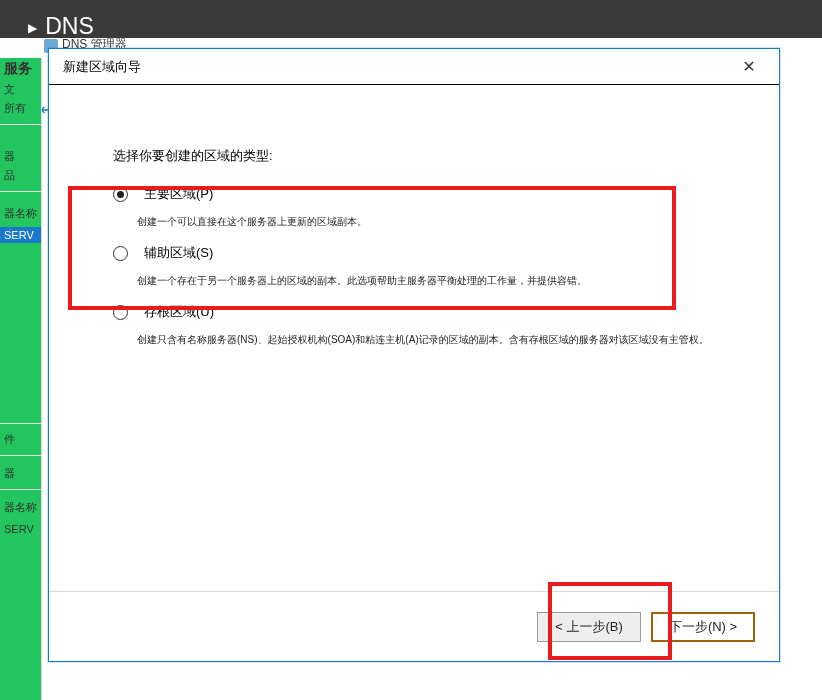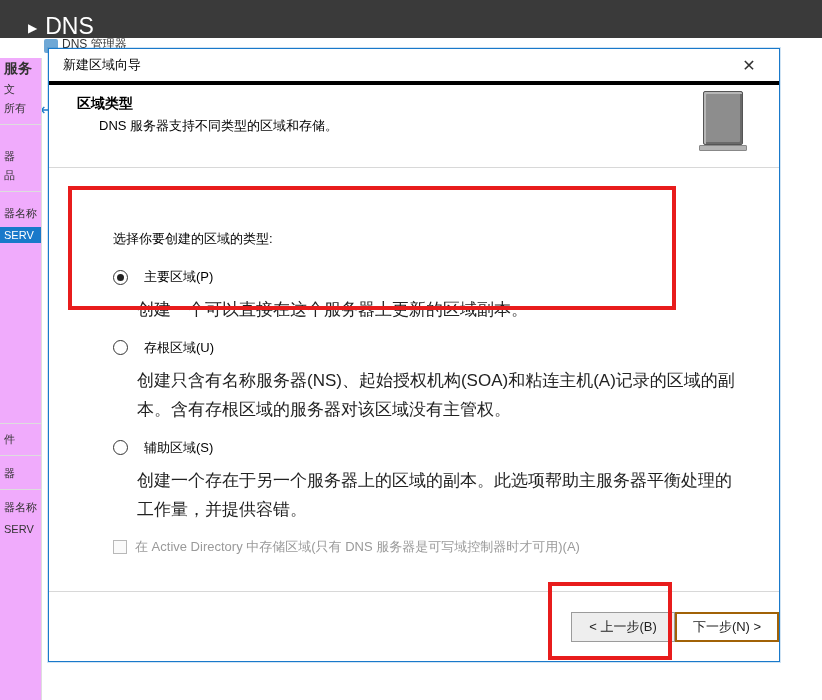--- a/index.html
+++ b/index.html
@@ -31,21 +31,21 @@
       color: #333;
       display: flex; align-items: flex-end; gap: 4px;
     }
     .bg-mgr-title .mgr-icon {
       width: 14px; height: 14px; background: #6fa8d6; display:inline-block;
       border-radius: 2px;
     }
     .bg-left-strip {
       position: absolute;
       left: 0; top: 58px; bottom: 0; width: 42px;
-      background: #f0abfc;
+      background: #22c55e;
       border-right: 1px solid #ddd;
       font-size: 11px;
       color: #333;
       overflow: hidden;
     }
     .bg-left-strip div { padding: 2px 4px; white-space: nowrap; }
     .bg-left-strip .sel { background: #1979ca; color: #fff; }
     .bg-left-strip .hr { border-top: 1px solid #ddd; height:1px; padding:0; margin:6px 0;}
     .bg-arrows {
       position: absolute;
@@ -59,21 +59,21 @@
       width: 732px; height: 614px;
       background: #fff;
       border: 1px solid #1979ca;
       box-shadow: 0 0 0 1px rgba(25,121,202,.2);
     }
     .dlg-titlebar {
       height: 36px;
       display: flex; align-items: center;
       padding: 0 10px 0 14px;
       font-size: 13px;
-      border-bottom: 4px solid #000000;
+      border-bottom: 1px solid #000000;
     }
     .dlg-titlebar .title { flex: 1; }
     .dlg-close {
       width: 40px; height: 28px;
       display: flex; align-items: center; justify-content: center;
       font-size: 16px; color: #333;
       background: transparent;
       border: none;
       cursor: default;
     }
@@ -112,39 +112,39 @@
     .radio-row { display: flex; align-items: center; gap: 16px; font-size: 13px; }
     .radio {
       width: 15px; height: 15px; border: 1px solid #333; border-radius: 50%;
       display: inline-flex; align-items: center; justify-content: center;
       background: #fff;
     }
     .radio.checked::after {
       content: ""; width: 7px; height: 7px; border-radius: 50%; background: #222;
     }
     .option-desc {
-      font-size: 17px; margin: 10px 8px 0 24px; line-height: 1.7; color: #222;
+      font-size: 10px; margin: 10px 8px 0 24px; line-height: 1.7; color: #222;
     }
 
     .checkbox-row {
       display: flex; align-items: center; gap: 8px;
       color: #9a9a9a; font-size: 13px;
       margin-left: 22px; margin-top: 14px;
     }
     .checkbox {
       width: 14px; height: 14px; border: 1px solid #b8b8b8; background: #fafafa;
     }
 
     .dlg-footer {
       position: absolute;
       left: 0; right: 0; bottom: 0;
       height: 70px;
       border-top: 1px solid #d8d8d8;
       display: flex; align-items: center; justify-content: flex-end;
-      
+      padding-right: 24px; gap: 10px;
       background: #fff;
     }
     .btn {
       min-width: 104px; height: 30px;
       border: 1px solid #9b9b9b;
       background: #eee;
       font-size: 13px; color: #222;
       display: inline-flex; align-items: center; justify-content: center;
       padding: 0 14px;
     }
@@ -192,62 +192,48 @@
 </div>
 
 <div class="dialog">
   <div class="dlg-titlebar">
     <span class="title">新建区域向导</span>
     <button class="dlg-close">
       <span>✕</span>
     </button>
   </div>
 
-  <div class="dlg-header">
-    <div class="txt">
-      <div class="h-title">区域类型</div>
-      <div class="h-sub">DNS 服务器支持不同类型的区域和存储。</div>
-    </div>
-    <div class="server-icon">
-      <div class="body"></div>
-      <div class="foot"></div>
-    </div>
-  </div>
 
   <div class="dlg-body">
     <div class="select-label">选择你要创建的区域的类型:</div>
 
     <div class="option-block">
       <div class="radio-row">
         <span class="radio checked"></span>
         <span>主要区域(P)</span>
       </div>
       <div class="option-desc">创建一个可以直接在这个服务器上更新的区域副本。</div>
     </div>
 
     <div class="option-block">
       <div class="radio-row">
         <span class="radio"></span>
+        <span>辅助区域(S)</span>
+      </div>
+      <div class="option-desc">创建一个存在于另一个服务器上的区域的副本。此选项帮助主服务器平衡处理的工作量，并提供容错。</div>
+    </div>
+
+    <div class="option-block">
+      <div class="radio-row">
+        <span class="radio"></span>
         <span>存根区域(U)</span>
       </div>
       <div class="option-desc">创建只含有名称服务器(NS)、起始授权机构(SOA)和粘连主机(A)记录的区域的副本。含有存根区域的服务器对该区域没有主管权。</div>
     </div>
 
-    <div class="option-block">
-      <div class="radio-row">
-        <span class="radio"></span>
-        <span>辅助区域(S)</span>
-      </div>
-      <div class="option-desc">创建一个存在于另一个服务器上的区域的副本。此选项帮助主服务器平衡处理的工作量，并提供容错。</div>
-    </div>
-
-    <div class="checkbox-row">
-      <span class="checkbox"></span>
-      <span>在 Active Directory 中存储区域(只有 DNS 服务器是可写域控制器时才可用)(A)</span>
-    </div>
   </div>
 
   <div class="dlg-footer">
     <span class="btn">&lt; 上一步(B)</span>
     <span class="btn primary">下一步(N) &gt;</span>
   </div>
 </div>
 
 <div class="hl1" style="left:68px; top:186px; width:608px; height:124px;"></div>
 <div class="hl1" style="left:548px; top:582px; width:124px; height:78px;"></div>

